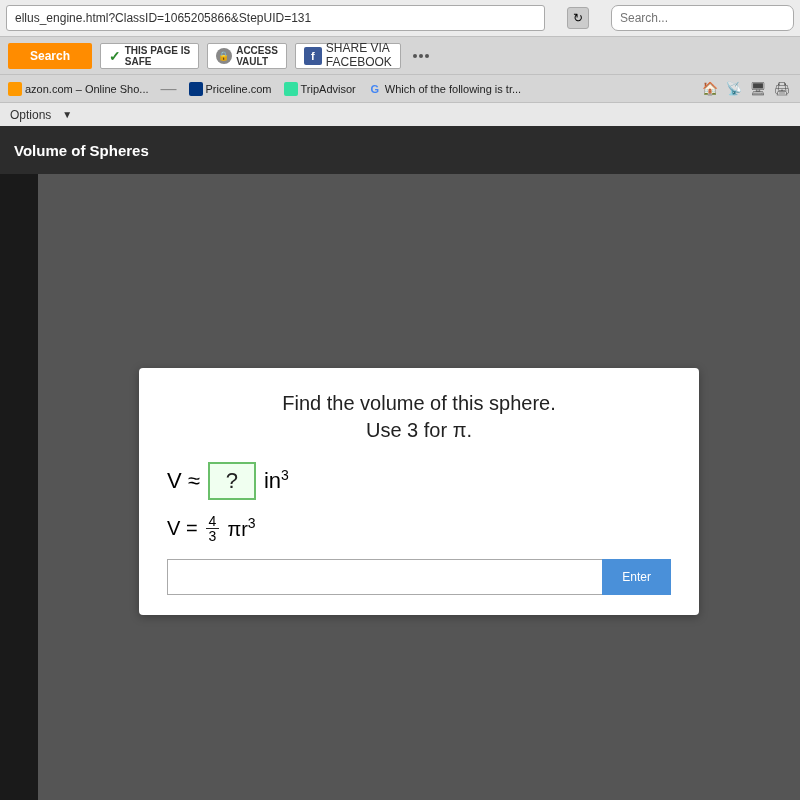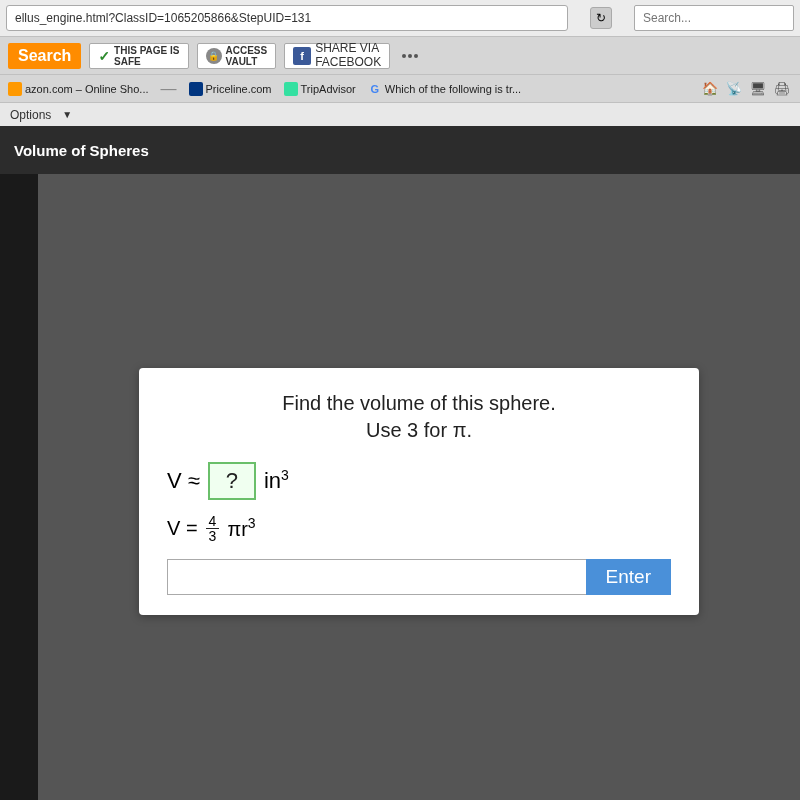--- a/index.html
+++ b/index.html
@@ -46,45 +46,45 @@
       display: flex;
       align-items: center;
       justify-content: center;
       font-size: 12px;
       cursor: pointer;
     }
 
     .search-box {
       background: white;
       border: 1px solid #aaa;
-      border-radius: 2px;
+      border-radius: 7px;
       padding: 3px 8px;
       font-size: 12px;
       color: #333;
       height: 26px;
-      width: 160px;
+      width: 183px;
     }
 
     
     .toolbar {
       display: flex;
       align-items: center;
       background: #d6d6d6;
       padding: 4px 8px;
       gap: 8px;
       height: 38px;
       border-top: 1px solid #c0c0c0;
     }
 
     .search-btn {
       background: #ff8c00;
       color: white;
       border: none;
-      padding: 4px 10px;
-      font-size: 16px;
+      padding: 4px 22px;
+      font-size: 12px;
       font-weight: bold;
       cursor: pointer;
       border-radius: 2px;
       height: 26px;
     }
 
     .page-safe-badge {
       display: flex;
       align-items: center;
       gap: 4px;
@@ -412,21 +412,21 @@
       font-size: 16px;
       outline: none;
     }
 
     .enter-btn {
       background: #4a90d9;
       color: white;
       border: none;
       height: 36px;
       padding: 0 20px;
-      font-size: 19px;
+      font-size: 12px;
       cursor: pointer;
     }
   </style>
 </head>
 <body>
 
 <div class="browser-chrome">
   <div class="address-bar">
     <input class="url-input" type="text" value="ellus_engine.html?ClassID=1065205866&amp;StepUID=131" style="">
     <div class="refresh-btn">

